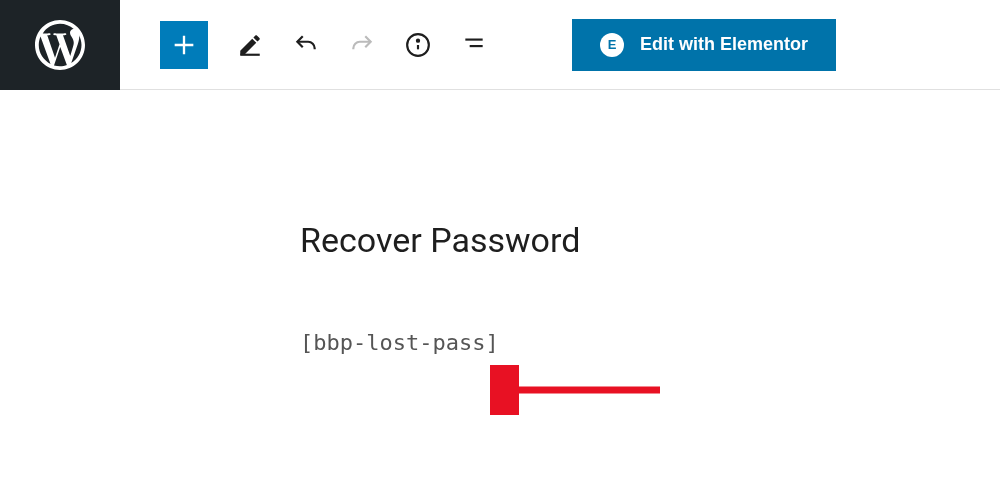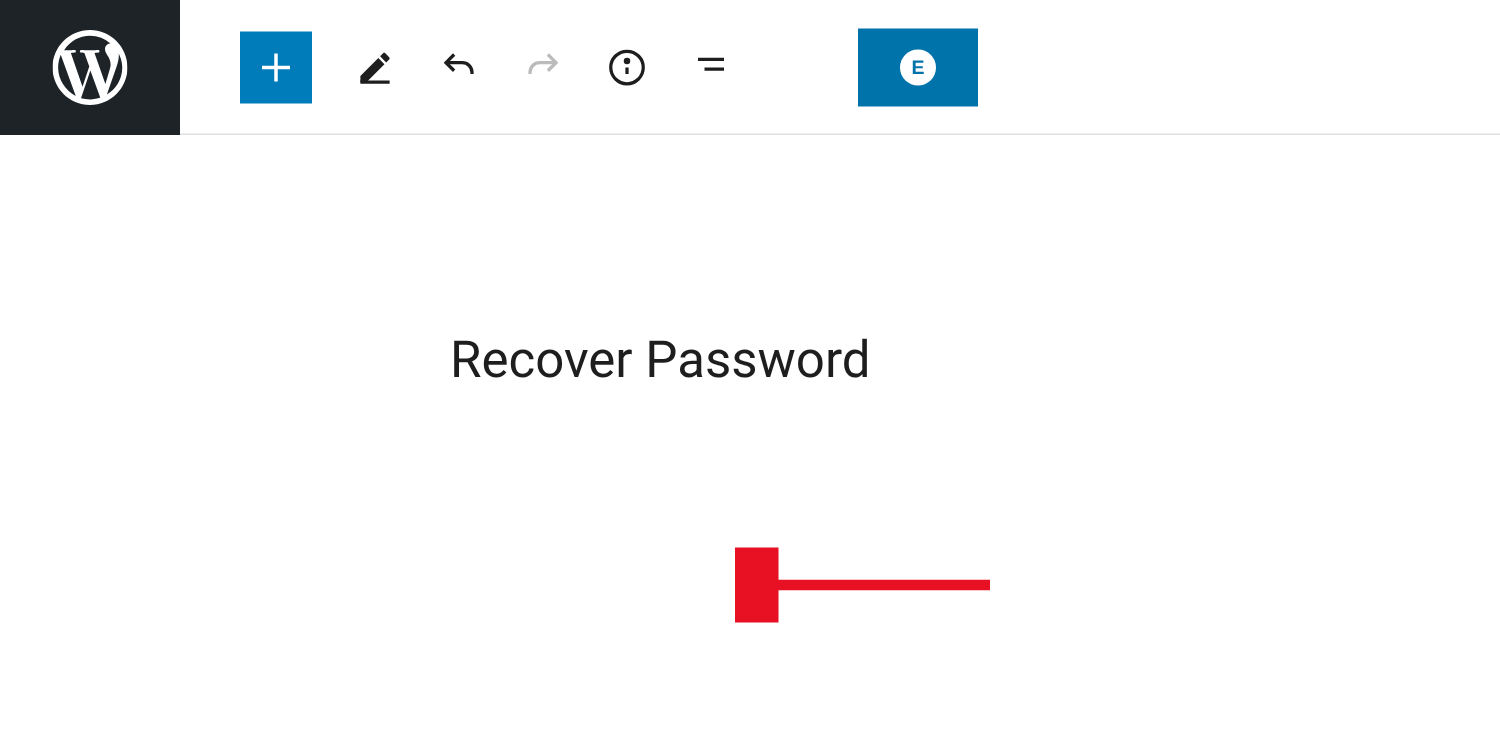--- a/index.html
+++ b/index.html
@@ -60,26 +60,28 @@
         </svg>
     </div>
     <div class="icon-btn">
       <svg viewBox="0 0 24 24" width="26" height="26" fill="#1e1e1e">
           <rect x="4" y="6" width="16" height="2"></rect>
           <rect x="8" y="12" width="12" height="2"></rect>
         </svg>
     </div>
     <button class="elementor-btn">
       <span class="e-icon">E</span>
+      <span>Edit with Elementor</span>
     </button>
   </div>
 </div>
 
 <div class="content">
   <h1 class="page-title">Recover Password</h1>
+  <p class="shortcode">[bbp-lost-pass]</p>
 </div>
 
 <svg class="arrow" width="180" height="50">
   <defs>
       <marker id="ah" markerWidth="12" markerHeight="12" refX="2" refY="6" orient="auto">
         <path d="M0,0 L12,6 L0,12 z" fill="#e81123"></path>
       </marker>
     </defs>
   <line x1="170" y1="25" x2="15" y2="25" stroke="#e81123" stroke-width="7" marker-end="url(#ah)"></line>
 </svg>

